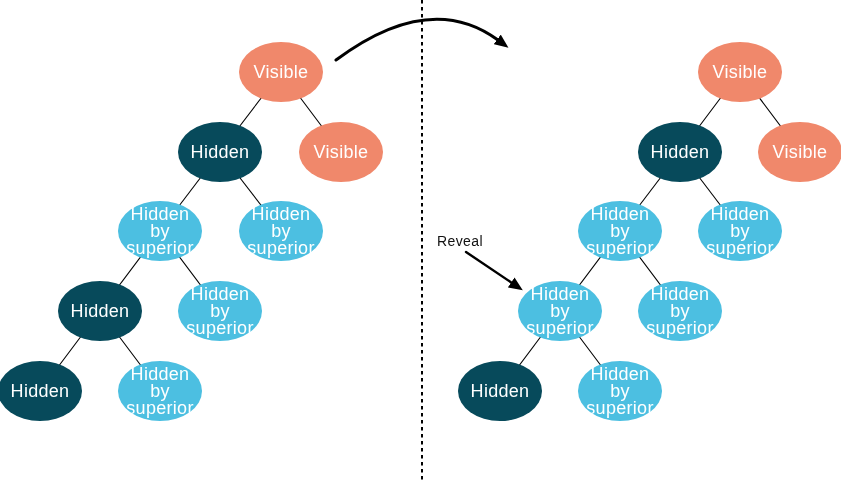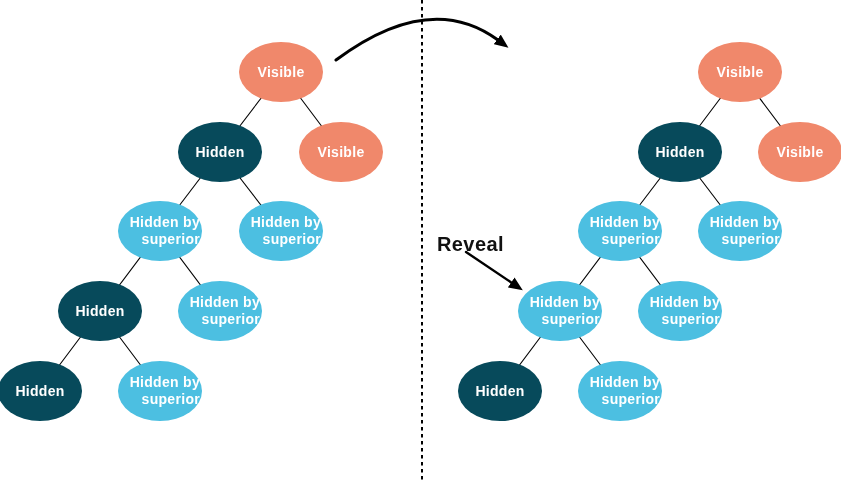--- a/index.html
+++ b/index.html
@@ -44,36 +44,36 @@
     top: 0;
     width: 100%;
     height: 100%;
   }
   .node {
     position: absolute;
     border-radius: 50%;
     display: flex;
     align-items: center;
     justify-content: center;
-    text-align: right;
+    text-align: center;
     color: #ffffff;
-    font-size: 14px;
-    font-weight: 700;
+    font-size: 18px;
+    font-weight: 400;
     letter-spacing: 0.3px;
     line-height: 17px;
   }
   .node span { display: block; padding: 0 2px; }
   .node.visible { background: var(--c-visible, #F0886B); }
   .node.hidden  { background: var(--c-hidden,  #074A5B); }
   .node.hbs     { background: var(--c-hbs,     #4CBFE1); }
   #reveal-label {
     position: absolute;
     color: #111111;
-    font-size: 20px;
-    font-weight: 700;
+    font-size: 14px;
+    font-weight: 400;
     letter-spacing: 0.4px;
   }
 </style>
 </head>
 <body>
 
 <div id="canvas">
   <svg id="scene" width="841" height="482" viewBox="0 0 841 482">
     <defs>
       <marker id="ah" markerUnits="userSpaceOnUse" markerWidth="15" markerHeight="12" refX="1" refY="6" orient="auto">

